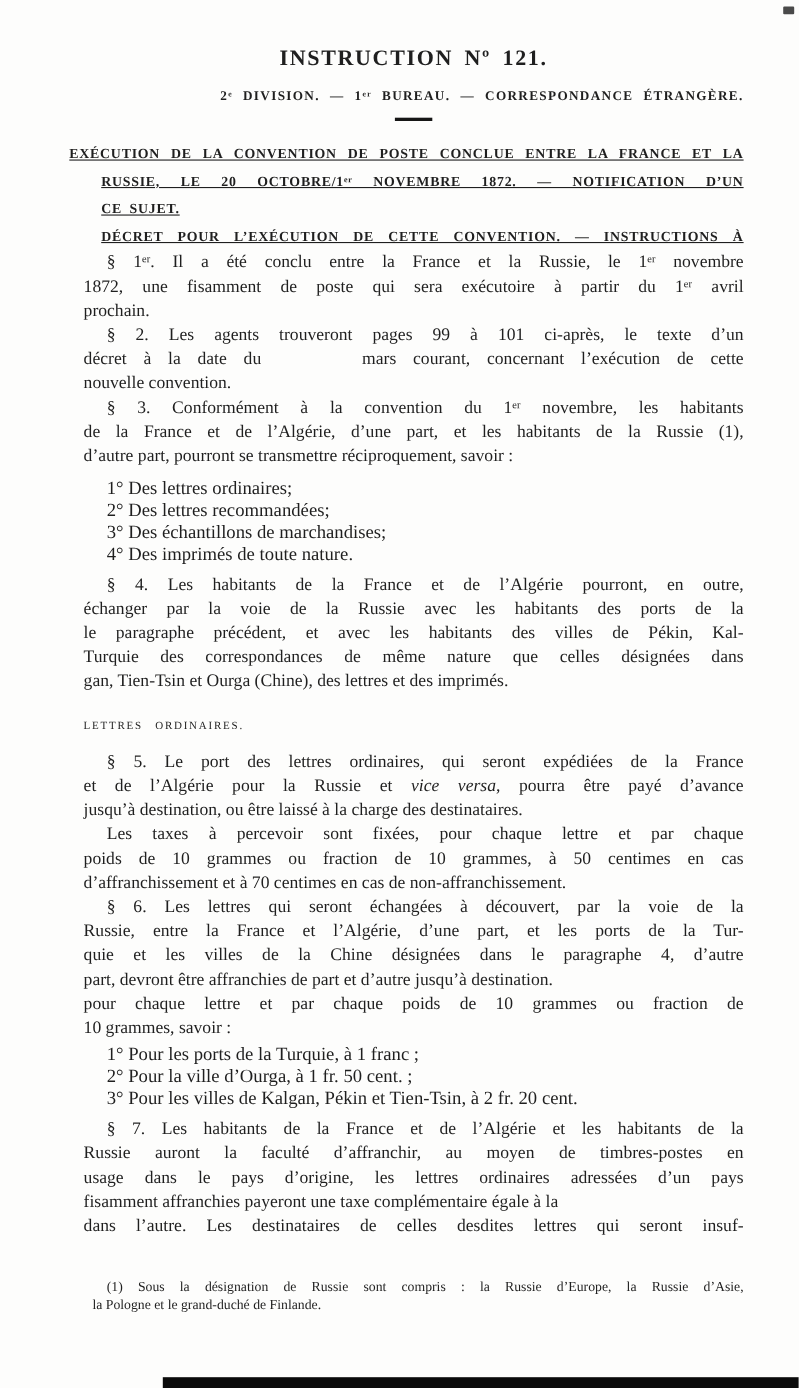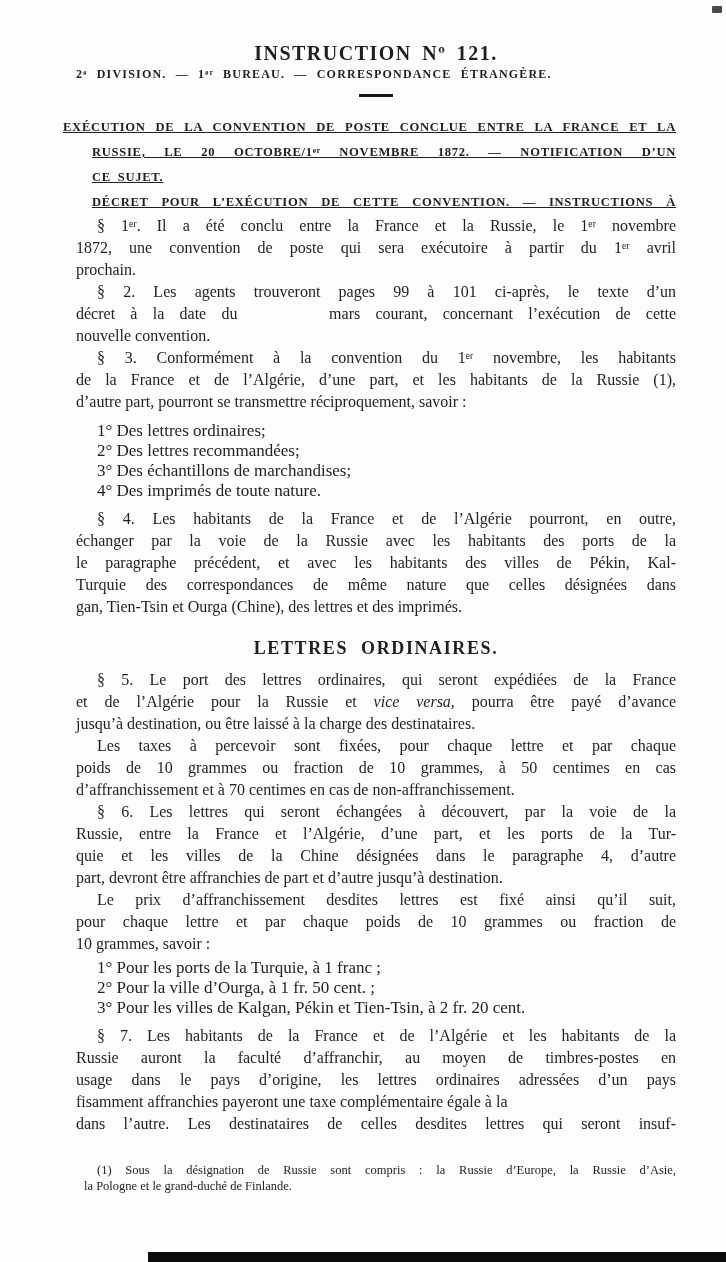--- a/index.html
+++ b/index.html
@@ -10,21 +10,21 @@
     color:#1f1f1f;
   }
   .page{position:absolute;inset:0;}
   .content{position:absolute;left:76px;top:40px;width:600px;}
 
   .doc-title{
     text-align:center;font-size:20px;line-height:26px;font-weight:bold;
     letter-spacing:1.5px;word-spacing:4px;
   }
   .division{
-    text-align:left;font-size:12px;line-height:16px;
+    margin-top:13px;text-align:right;font-size:12px;line-height:16px;
     font-weight:bold;letter-spacing:1.2px;word-spacing:5px;
   }
   .rule{
     margin:12px auto 0 auto;width:34px;height:3px;background:#161616;
   }
 
   .blk{margin:0;}
   .heading{
     margin:18px 0 0 -13px;width:613px;font-weight:bold;
     font-size:12.6px;letter-spacing:.7px;word-spacing:3px;
@@ -32,21 +32,21 @@
   .heading .ln{height:25px;line-height:25px;text-decoration:underline;}
   .heading .hang{padding-left:29px;}
 
   .para .ln{font-size:16px;height:22px;line-height:22px;}
   .j{text-align:justify;text-align-last:justify;}
   .ind{text-indent:21px;}
 
   .list .ln{font-size:17px;height:20px;line-height:20px;padding-left:21px;}
 
   .section-heading{
-    text-align:center;font-size:18px;line-height:16px;font-weight:bold;
+    font-size:10px;line-height:16px;font-weight:normal;
     letter-spacing:1.6px;word-spacing:7px;
   }
 
   
   #blocks > :nth-child(5){margin-top:8px;}
   #blocks > :nth-child(6){margin-top:7px;}
   #blocks > .section-heading{margin-top:22px;margin-bottom:13px;}
   #blocks > :nth-child(12){margin-top:3px;}
   #blocks > :nth-child(13){margin-top:7px;}
 
@@ -76,21 +76,21 @@
     <div class="rule"></div>
     <div id="blocks">
         <div class="blk heading">
           <div class="ln j">EXÉCUTION DE LA CONVENTION DE POSTE CONCLUE ENTRE LA FRANCE ET LA</div>
           <div class="ln j hang">RUSSIE, LE 20 OCTOBRE/1ᵉʳ NOVEMBRE 1872. — NOTIFICATION D’UN</div>
           <div class="ln hang">CE SUJET.</div>
           <div class="ln j hang">DÉCRET POUR L’EXÉCUTION DE CETTE CONVENTION. — INSTRUCTIONS À</div>
         </div>
         <div class="blk para">
           <div class="ln j ind">§ 1ᵉʳ. Il a été conclu entre la France et la Russie, le 1ᵉʳ novembre</div>
-          <div class="ln j">1872, une convention de poste qui sera exécutoire à partir du 1ᵉʳ avril</div>
+          <div class="ln j">1872, une fisamment de poste qui sera exécutoire à partir du 1ᵉʳ avril</div>
           <div class="ln">prochain.</div>
         </div>
         <div class="blk para">
           <div class="ln j ind">§ 2. Les agents trouveront pages 99 à 101 ci-après, le texte d’un</div>
           <div class="ln j">décret à la date du&nbsp;&nbsp;&nbsp;&nbsp;&nbsp; mars courant, concernant l’exécution de cette</div>
           <div class="ln">nouvelle convention.</div>
         </div>
         <div class="blk para">
           <div class="ln j ind">§ 3. Conformément à la convention du 1ᵉʳ novembre, les habitants</div>
           <div class="ln j">de la France et de l’Algérie, d’une part, et les habitants de la Russie (1),</div>
@@ -120,21 +120,20 @@
           <div class="ln j">poids de 10 grammes ou fraction de 10 grammes, à 50 centimes en cas</div>
           <div class="ln">d’affranchissement et à 70 centimes en cas de non-affranchissement.</div>
         </div>
         <div class="blk para">
           <div class="ln j ind">§ 6. Les lettres qui seront échangées à découvert, par la voie de la</div>
           <div class="ln j">Russie, entre la France et l’Algérie, d’une part, et les ports de la Tur-</div>
           <div class="ln j">quie et les villes de la Chine désignées dans le paragraphe 4, d’autre</div>
           <div class="ln">part, devront être affranchies de part et d’autre jusqu’à destination.</div>
         </div>
         <div class="blk para">
-          <div class="ln j ind">Le prix d’affranchissement desdites lettres est fixé ainsi qu’il suit,</div>
           <div class="ln j">pour chaque lettre et par chaque poids de 10 grammes ou fraction de</div>
           <div class="ln">10 grammes, savoir :</div>
         </div>
         <div class="blk list">
           <div class="ln">1° Pour les ports de la Turquie, à 1 franc ;</div>
           <div class="ln">2° Pour la ville d’Ourga, à 1 fr. 50 cent. ;</div>
           <div class="ln">3° Pour les villes de Kalgan, Pékin et Tien-Tsin, à 2 fr. 20 cent.</div>
         </div>
         <div class="blk para">
           <div class="ln j ind">§ 7. Les habitants de la France et de l’Algérie et les habitants de la</div>

